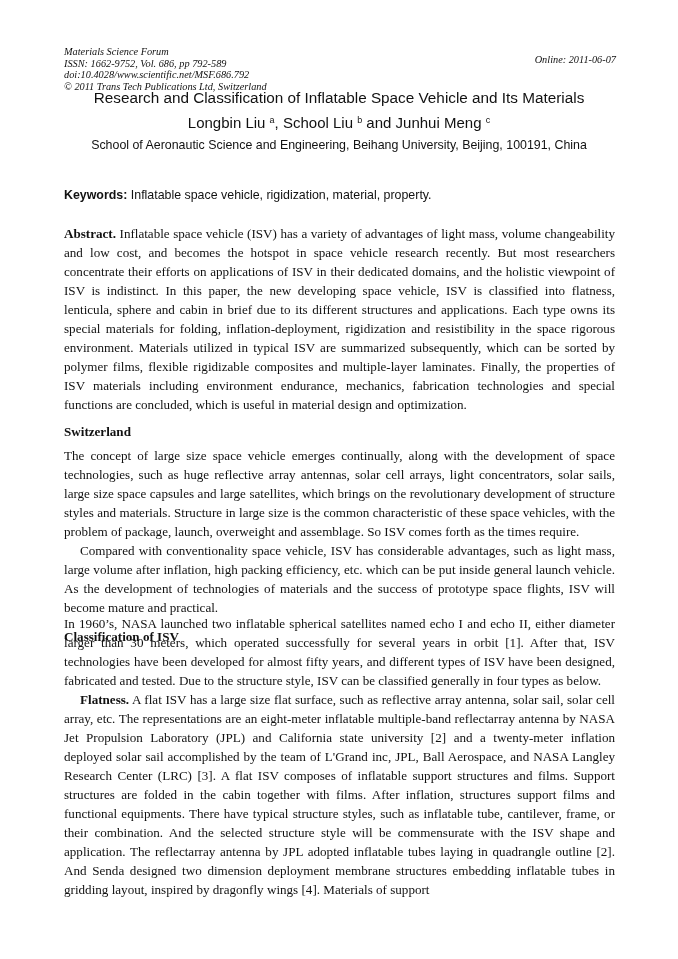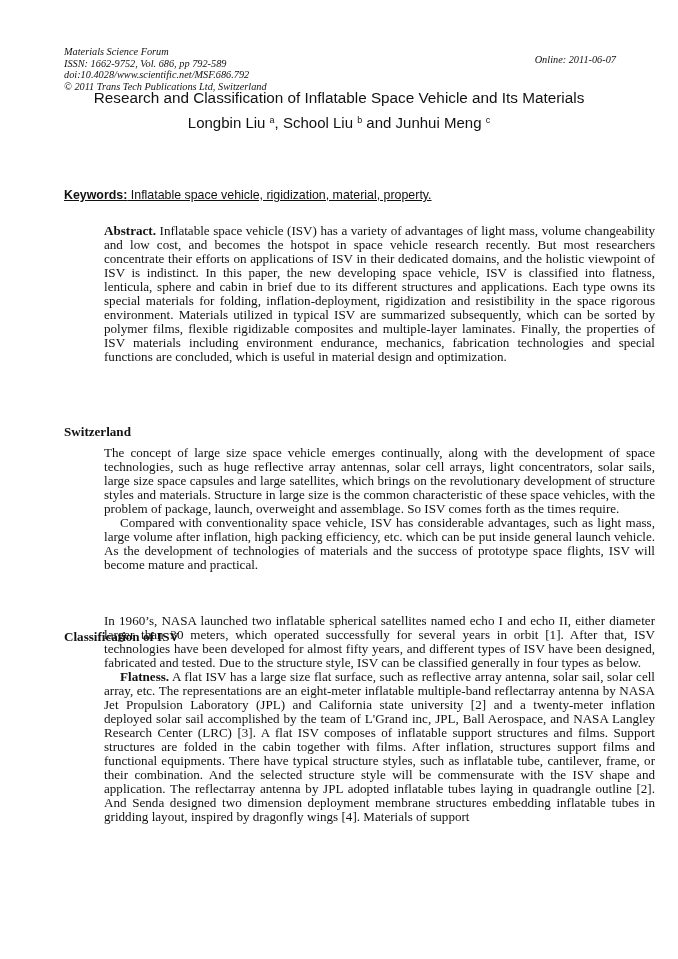--- a/index.html
+++ b/index.html
@@ -5,23 +5,23 @@
   html, body { margin: 0; padding: 0; background: #ffffff; }
   body { width: 678px; height: 959px; position: relative; overflow: hidden; color: #111; }
   .page { position: absolute; left: 0; top: 0; width: 678px; height: 959px; }
   .hdr { position: absolute; left: 64px; top: 15px; width: 552px; font-family: "Liberation Serif", serif; font-style: italic; font-size: 10.3px; line-height: 11.6px; color: #111; margin-top: 31px; }
   .hdr .right { position: absolute; right: 0; top: 8px; }
   .title { position: absolute; left: 40px; width: 598px; top: 88px; text-align: center; font-family: "Liberation Sans", sans-serif; font-weight: normal; font-size: 15.3px; line-height: 20px; }
   .authors { position: absolute; left: 40px; width: 598px; top: 110px; text-align: center; font-family: "Liberation Sans", sans-serif; font-size: 15px; line-height: 20px; }
   .authors sup, .emails sup { font-size: 9px; vertical-align: 5px; }
   .affil { position: absolute; left: 40px; width: 598px; top: 137px; text-align: center; font-family: "Liberation Sans", sans-serif; font-size: 12.4px; line-height: 16px; }
   .emails { position: absolute; left: 40px; width: 598px; top: 153px; text-align: center; font-family: "Liberation Sans", sans-serif; font-size: 12.4px; line-height: 16px; }
-  .kw { position: absolute; left: 64px; width: 552px; top: 187px; font-family: "Liberation Sans", sans-serif; font-size: 12.4px; line-height: 16px; text-decoration: underline; }
+  .kw { position: absolute; left: 64px; width: 552px; top: 187px; font-family: "Liberation Sans", sans-serif; font-size: 12.4px; line-height: 16px; }
   .kw b { font-weight: bold; }
-  .block { position: absolute; left: 64px; width: 551px; font-family: "Liberation Serif", serif; font-size: 13.1px; line-height: 14px; text-align: justify; margin-left: 40px; }
+  .block { position: absolute; left: 64px; width: 551px; font-family: "Liberation Serif", serif; font-size: 13.1px; line-height: 19px; text-align: justify; }
   .block p { margin: 0; }
   .block p.ind { text-indent: 16px; }
   .block b { font-weight: bold; }
   .sec { position: absolute; left: 64px; font-family: "Liberation Serif", serif; font-weight: bold; font-size: 13.1px; line-height: 17px; }
 </style>
 </head>
 <body>
 
 <div class="page">
 
@@ -32,20 +32,21 @@
     <div>© 2011 Trans Tech Publications Ltd, Switzerland</div>
     <div class="right">Online: 2011-06-07</div>
   </div>
 
   <div class="title">Research and Classification of Inflatable Space Vehicle and Its Materials</div>
 
   <div class="authors">
     <span>Longbin Liu</span>&nbsp;<sup>a</sup><span>, </span><span>School Liu</span>&nbsp;<sup>b</sup><span style="white-space:pre"> and </span><span>Junhui Meng</span>&nbsp;<sup>c</sup>
   </div>
 
+  <div class="affil">School of Aeronautic Science and Engineering, Beihang University, Beijing, 100191, China</div>
 
 
   <div class="kw">
     <b>Keywords:</b><span style="white-space:pre-wrap"> Inflatable space vehicle, rigidization, material, property.</span>
   </div>
 
   <div class="block" style="top:224px;">
     <p><b>Abstract.</b><span style="white-space:pre-wrap"> Inflatable space vehicle (ISV) has a variety of advantages of light mass, volume changeability and low cost, and becomes the hotspot in space vehicle research recently. But most researchers concentrate their efforts on applications of ISV in their dedicated domains, and the holistic viewpoint of ISV is indistinct. In this paper, the new developing space vehicle, ISV is classified into flatness, lenticula, sphere and cabin in brief due to its different structures and applications. Each type owns its special materials for folding, inflation-deployment, rigidization and resistibility in the space rigorous environment. Materials utilized in typical ISV are summarized subsequently, which can be sorted by polymer films, flexible rigidizable composites and multiple-layer laminates. Finally, the properties of ISV materials including environment endurance, mechanics, fabrication technologies and special functions are concluded, which is useful in material design and optimization.</span></p>
   </div>
 

